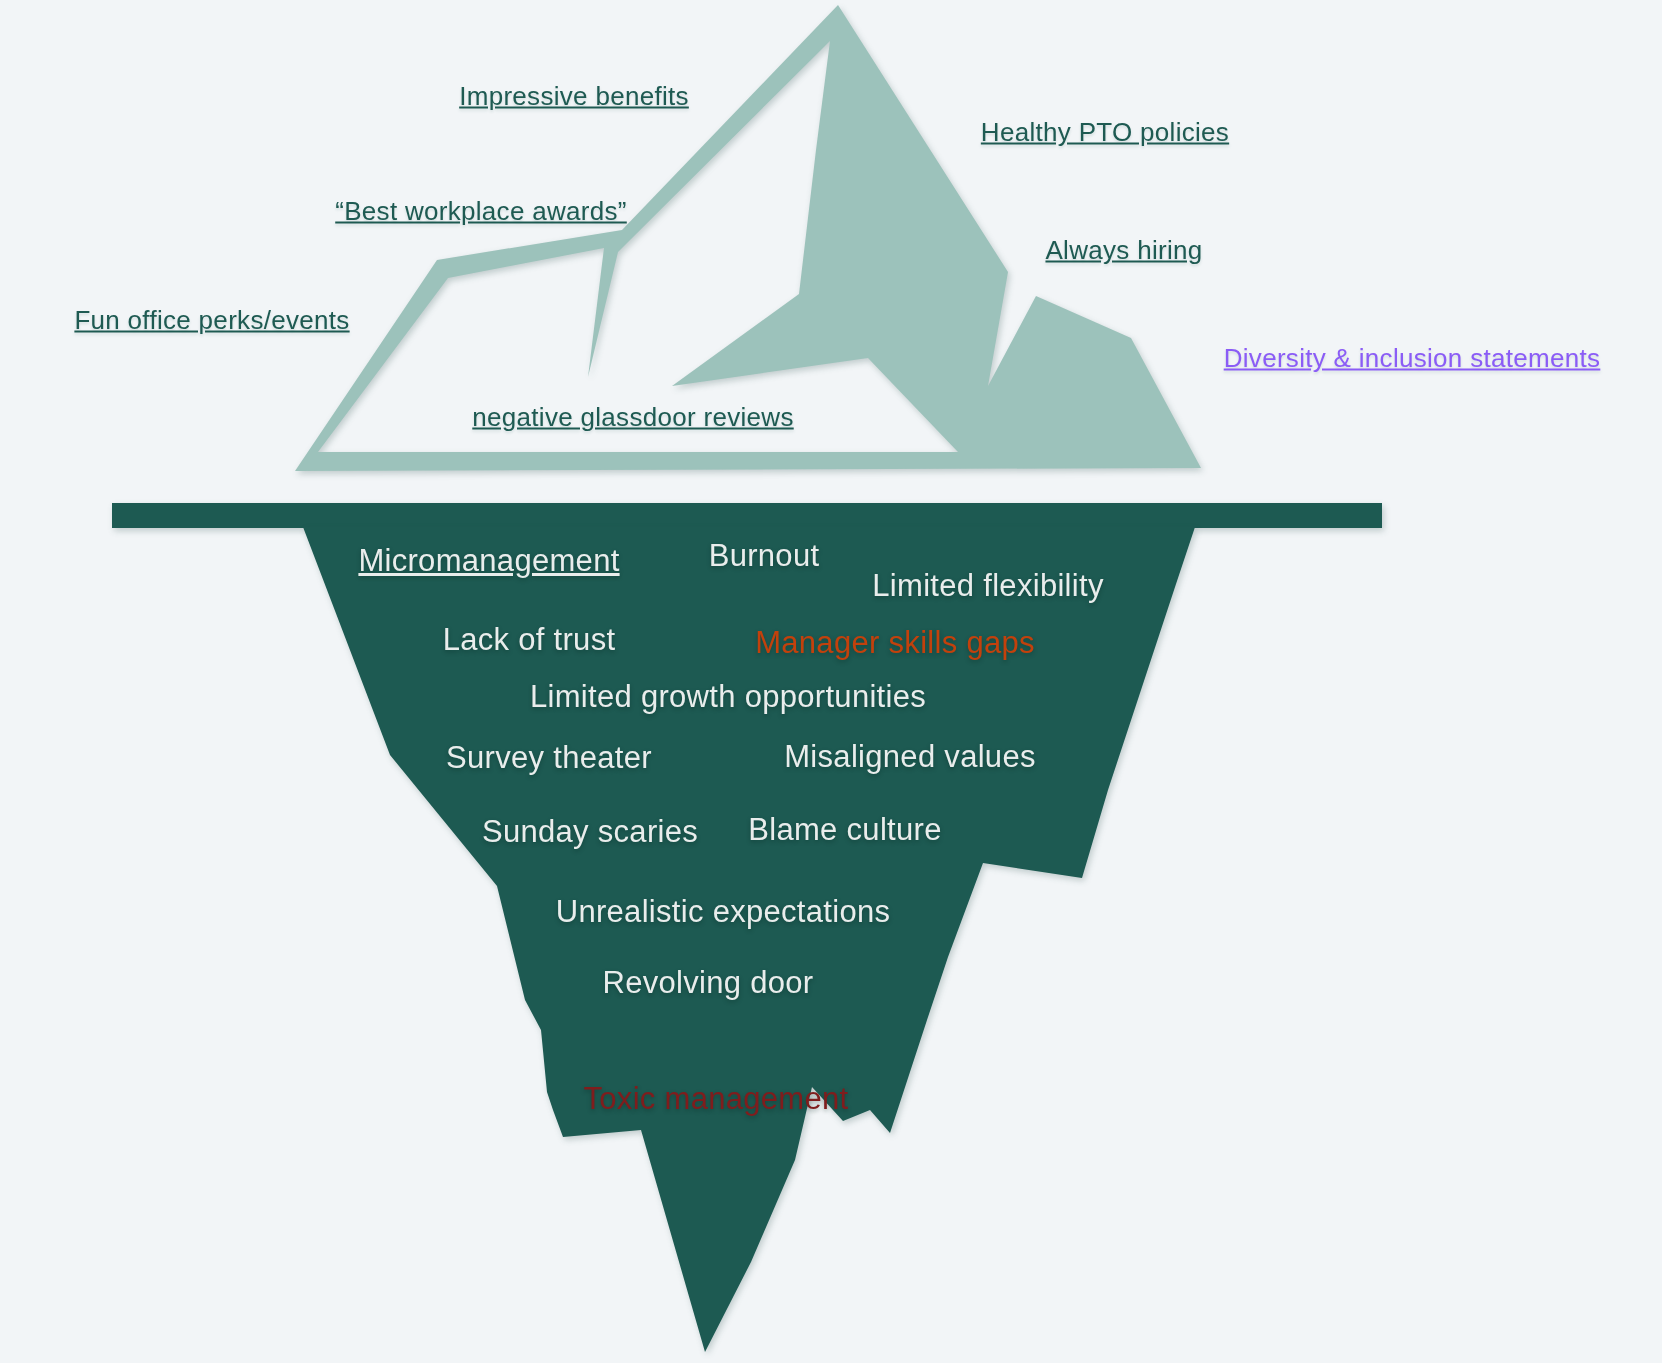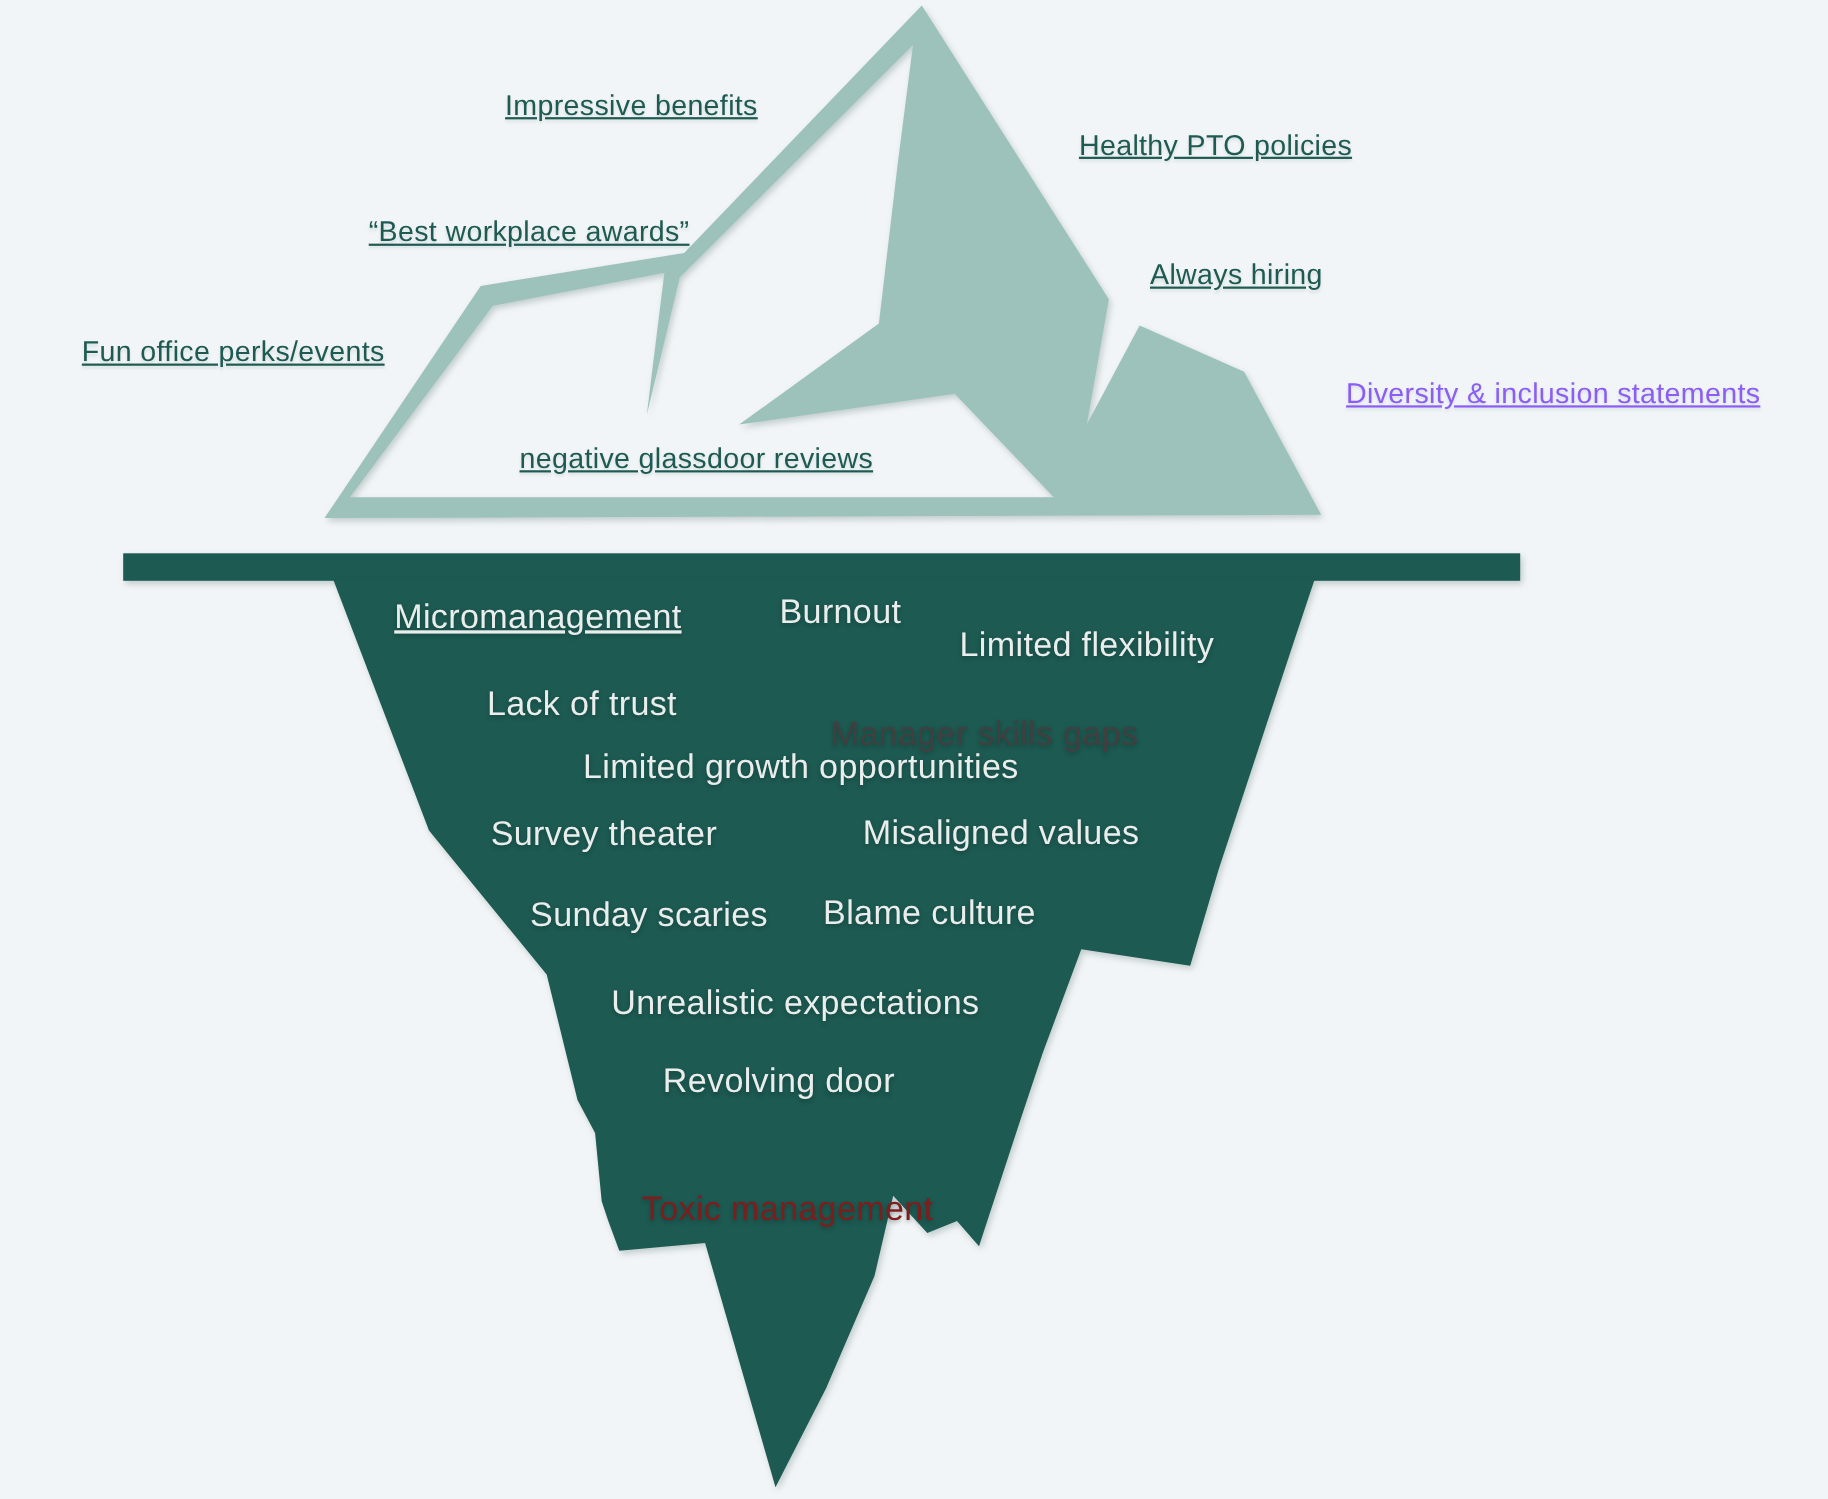--- a/index.html
+++ b/index.html
@@ -65,21 +65,21 @@
       <div class="label above" style="left: 1124px; top: 250px; color: rgb(30, 90, 82);">Always hiring</div>
       <div class="label above" style="left: 190px; top: 320px; color: rgb(30, 90, 82); margin-left: 22px;">Fun office perks/events</div>
       <div class="label above" style="left: 1412px; top: 358px; color: #8b5cf6;">Diversity &amp; inclusion statements</div>
       <div class="label above" style="left: 633px; top: 417px; color: rgb(30, 90, 82);">negative glassdoor reviews</div>
     </div>
   <div id="labels-below">
       <div class="label below" style="left: 489px; top: 561px; color: rgb(233, 237, 236); text-decoration: underline;">Micromanagement</div>
       <div class="label below" style="left: 764px; top: 556px; color: rgb(233, 237, 236);">Burnout</div>
       <div class="label below" style="left: 988px; top: 586px; color: rgb(233, 237, 236);">Limited flexibility</div>
       <div class="label below" style="left: 529px; top: 640px; color: rgb(233, 237, 236);">Lack of trust</div>
-      <div class="label below" style="left: 895px; top: 643px; color: #404040; margin-top: 24px;">Manager skills gaps</div>
+      <div class="label below" style="left: 895px; top: 643px; color: #c2410c;">Manager skills gaps</div>
       <div class="label below" style="left: 728px; top: 697px; color: rgb(233, 237, 236);">Limited growth opportunities</div>
       <div class="label below" style="left: 549px; top: 758px; color: rgb(233, 237, 236);">Survey theater</div>
       <div class="label below" style="left: 894px; top: 757px; color: rgb(233, 237, 236); margin-left: 16px;">Misaligned values</div>
       <div class="label below" style="left: 590px; top: 832px; color: rgb(233, 237, 236);">Sunday scaries</div>
       <div class="label below" style="left: 845px; top: 830px; color: rgb(233, 237, 236);">Blame culture</div>
       <div class="label below" style="left: 723px; top: 912px; color: rgb(233, 237, 236);">Unrealistic expectations</div>
       <div class="label below" style="left: 708px; top: 983px; color: rgb(233, 237, 236);">Revolving door</div>
       <div class="label below" style="left: 716px; top: 1059px; color: #7f1d1d; margin-top: 40px;">Toxic management</div>
     </div>
 

